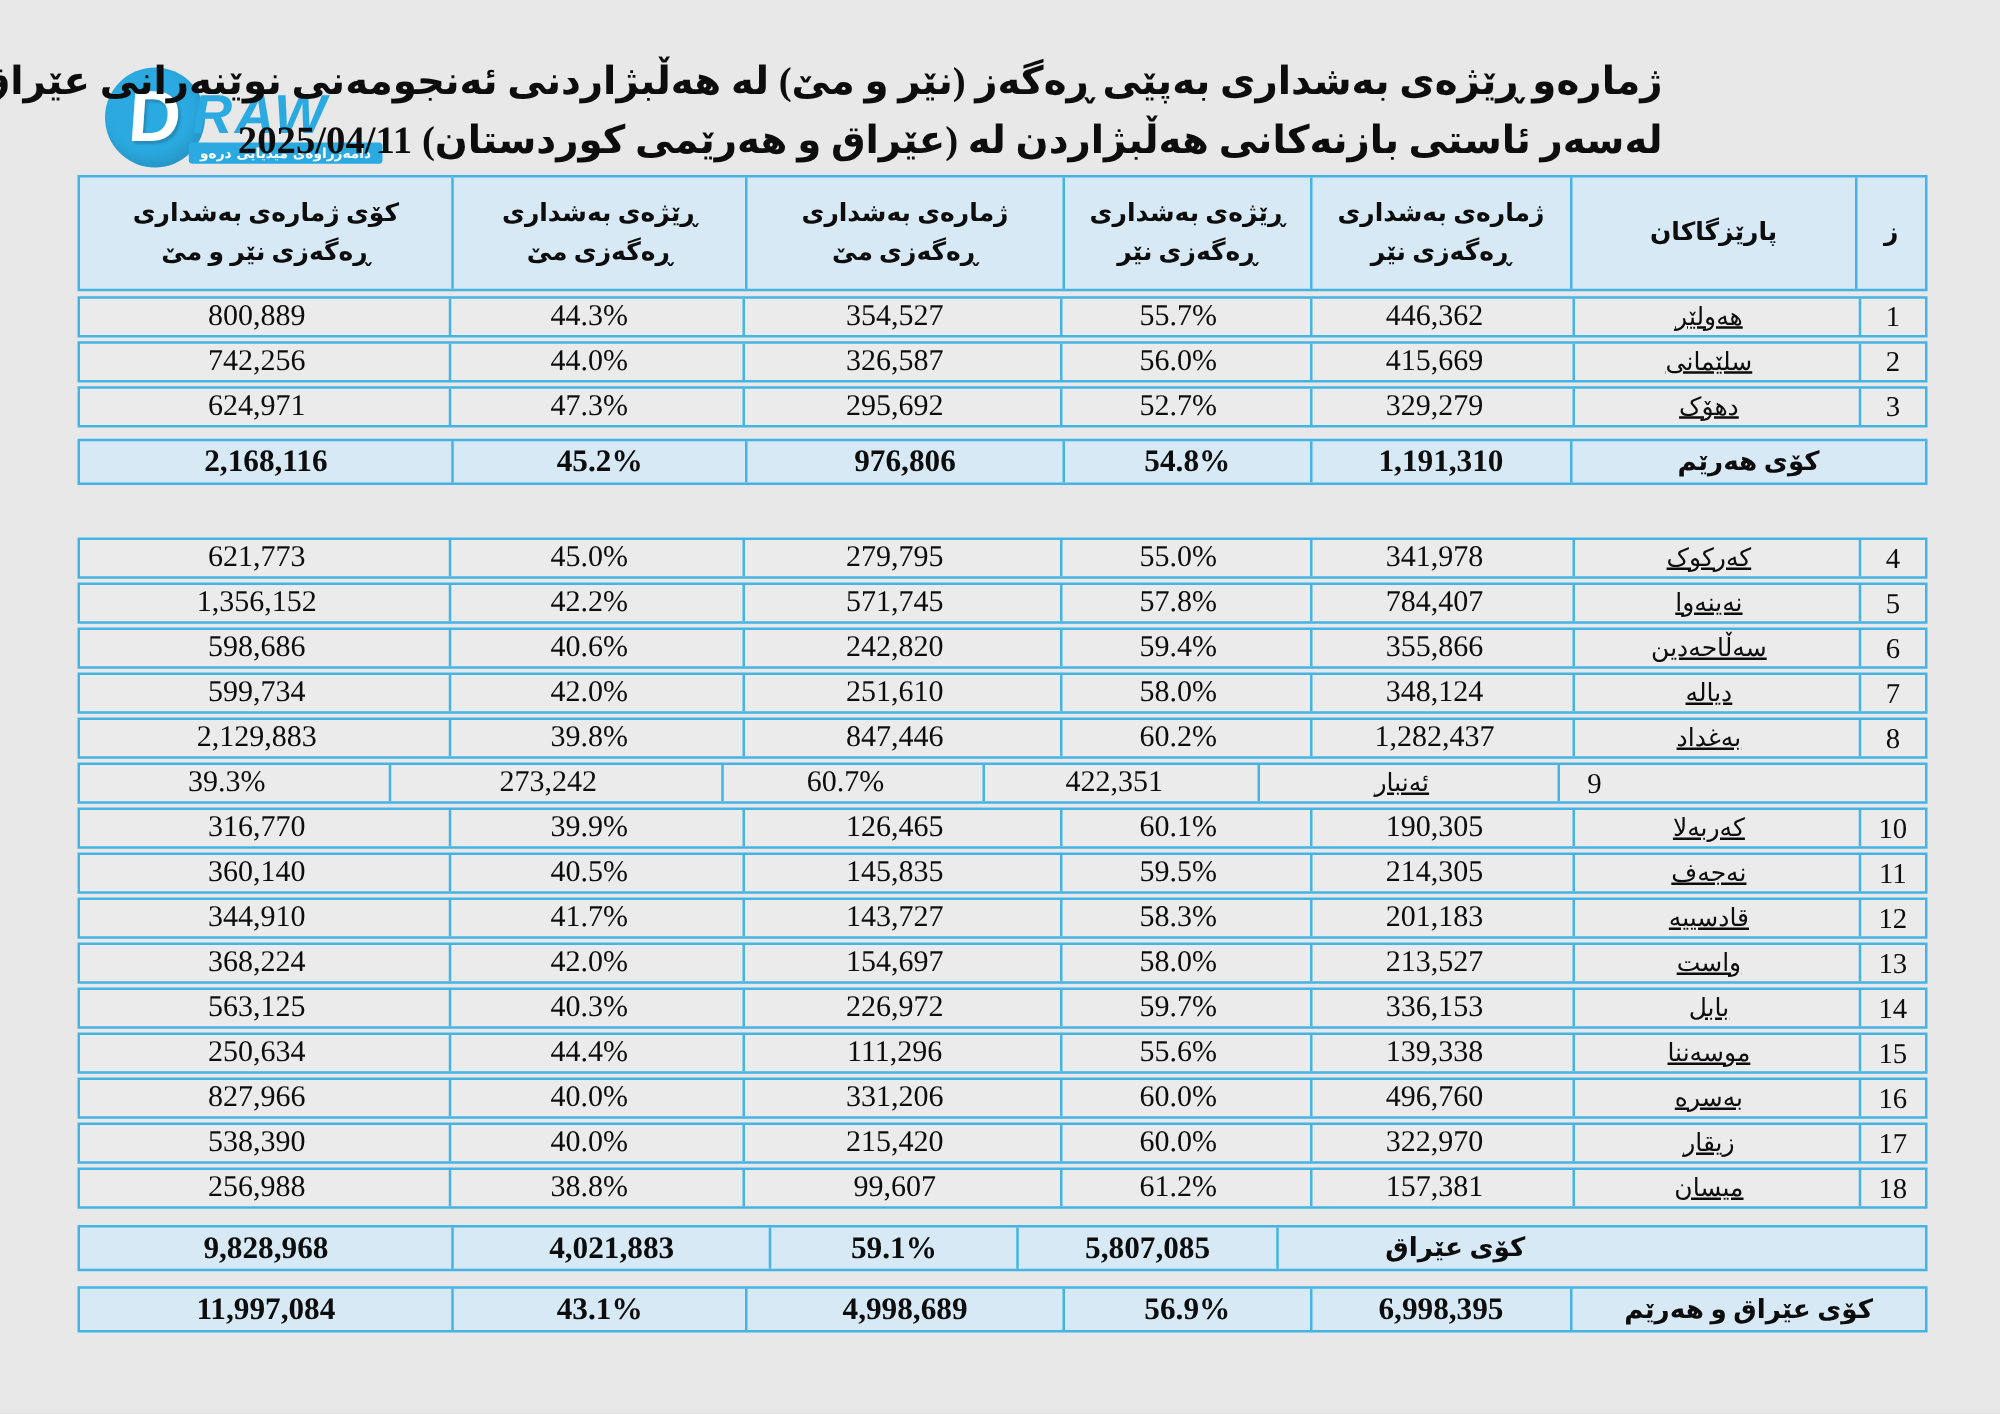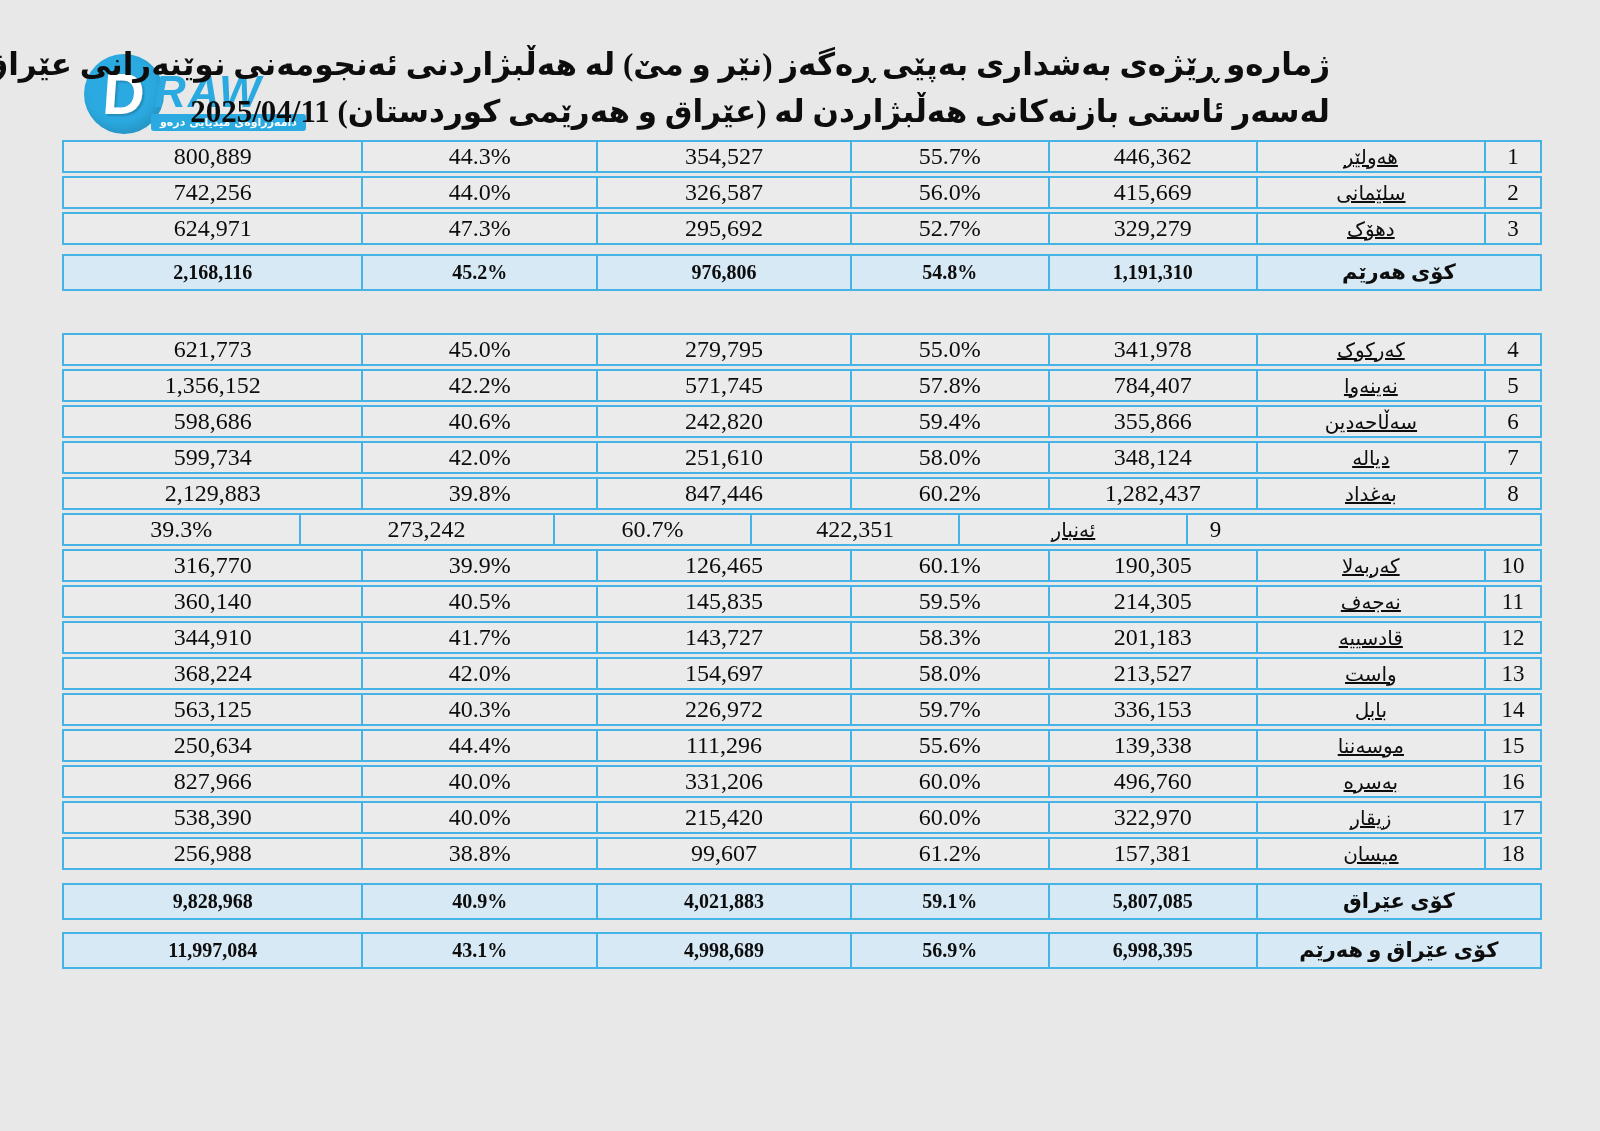--- a/index.html
+++ b/index.html
@@ -66,27 +66,27 @@
   .c-mnum {width:14.10%;}
   .c-prov {width:15.45%;}
   .c-no   {width:3.80%;}
   .c-label{width:19.25%;}
 
   .thead{height:93px;background:var(--bluebg);font-weight:bold;margin-bottom:4px;}
   .thead .cell{
     font-family:"Liberation Serif","DejaVu Sans",serif;
     font-size:20px;line-height:1.55;direction:rtl;padding:0 8px;
   }
-  .data-row{height:33px;}
+  .data-row{height:33px;gap:12px;}
   .data-row .num{font-size:24px;font-family:"Liberation Serif","DejaVu Serif",serif;}
   .data-row .c-prov{font-size:20px;direction:rtl;font-family:"Liberation Serif","DejaVu Sans",serif;text-decoration:underline;}
   .data-row .c-no{font-size:23px;font-family:"Liberation Serif","DejaVu Serif",serif;}
 
   .total-row{height:37px;background:var(--bluebg);font-weight:bold;}
-  .total-row .num{font-size:20px;font-family:"Liberation Serif","DejaVu Serif",serif;}
+  .total-row .num{font-size:25px;font-family:"Liberation Serif","DejaVu Serif",serif;}
   .total-row .c-label{font-size:21px;direction:rtl;font-family:"Liberation Serif","DejaVu Sans",serif;}
 
   #region-total{margin-top:9px;margin-bottom:0;}
   #iraq-section{margin-top:42px;}
   #iraq-total{margin-top:13px;margin-bottom:0;}
   #grand-total{margin-top:12px;margin-bottom:0;}
 </style>
 </head>
 <body>
 
@@ -102,20 +102,29 @@
     </div>
     <div class="titles">
       <div class="title-line">ژمارەو ڕێژەی بەشداری بەپێی ڕەگەز (نێر و مێ) لە هەڵبژاردنی ئەنجومەنی نوێنەرانی عێراق</div>
       <div class="title-line">لەسەر ئاستی بازنەکانی هەڵبژاردن لە (عێراق و هەرێمی کوردستان) 2025/04/11</div>
     </div>
   </header>
 
   <main class="tables">
 
     <section>
+      <div class="trow thead">
+        <div class="cell c-total">کۆی ژمارەی بەشداری ڕەگەزی نێر و مێ</div>
+        <div class="cell c-fpct">ڕێژەی بەشداری ڕەگەزی مێ</div>
+        <div class="cell c-fnum">ژمارەی بەشداری ڕەگەزی مێ</div>
+        <div class="cell c-mpct">ڕێژەی بەشداری ڕەگەزی نێر</div>
+        <div class="cell c-mnum">ژمارەی بەشداری ڕەگەزی نێر</div>
+        <div class="cell c-prov">پارێزگاکان</div>
+        <div class="cell c-no">ز</div>
+      </div>
 
       <div id="region-rows-host">
           <div class="trow data-row">
             <div class="cell c-total num">800,889</div>
             <div class="cell c-fpct num">44.3%</div>
             <div class="cell c-fnum num">354,527</div>
             <div class="cell c-mpct num">55.7%</div>
             <div class="cell c-mnum num">446,362</div>
             <div class="cell c-prov">هەولێر</div>
             <div class="cell c-no">1</div>
@@ -283,21 +292,20 @@
             <div class="cell c-fnum num">99,607</div>
             <div class="cell c-mpct num">61.2%</div>
             <div class="cell c-mnum num">157,381</div>
             <div class="cell c-prov">میسان</div>
             <div class="cell c-no">18</div>
           </div>
         </div>
 
       <div class="trow total-row" id="iraq-total">
         <div class="cell c-total num">9,828,968</div>
-        <div class="cell c-fpct num">40.9%</div>
         <div class="cell c-fnum num">4,021,883</div>
         <div class="cell c-mpct num">59.1%</div>
         <div class="cell c-mnum num">5,807,085</div>
         <div class="cell c-label">کۆی عێراق</div>
       </div>
 
       <div class="trow total-row" id="grand-total">
         <div class="cell c-total num">11,997,084</div>
         <div class="cell c-fpct num">43.1%</div>
         <div class="cell c-fnum num">4,998,689</div>

